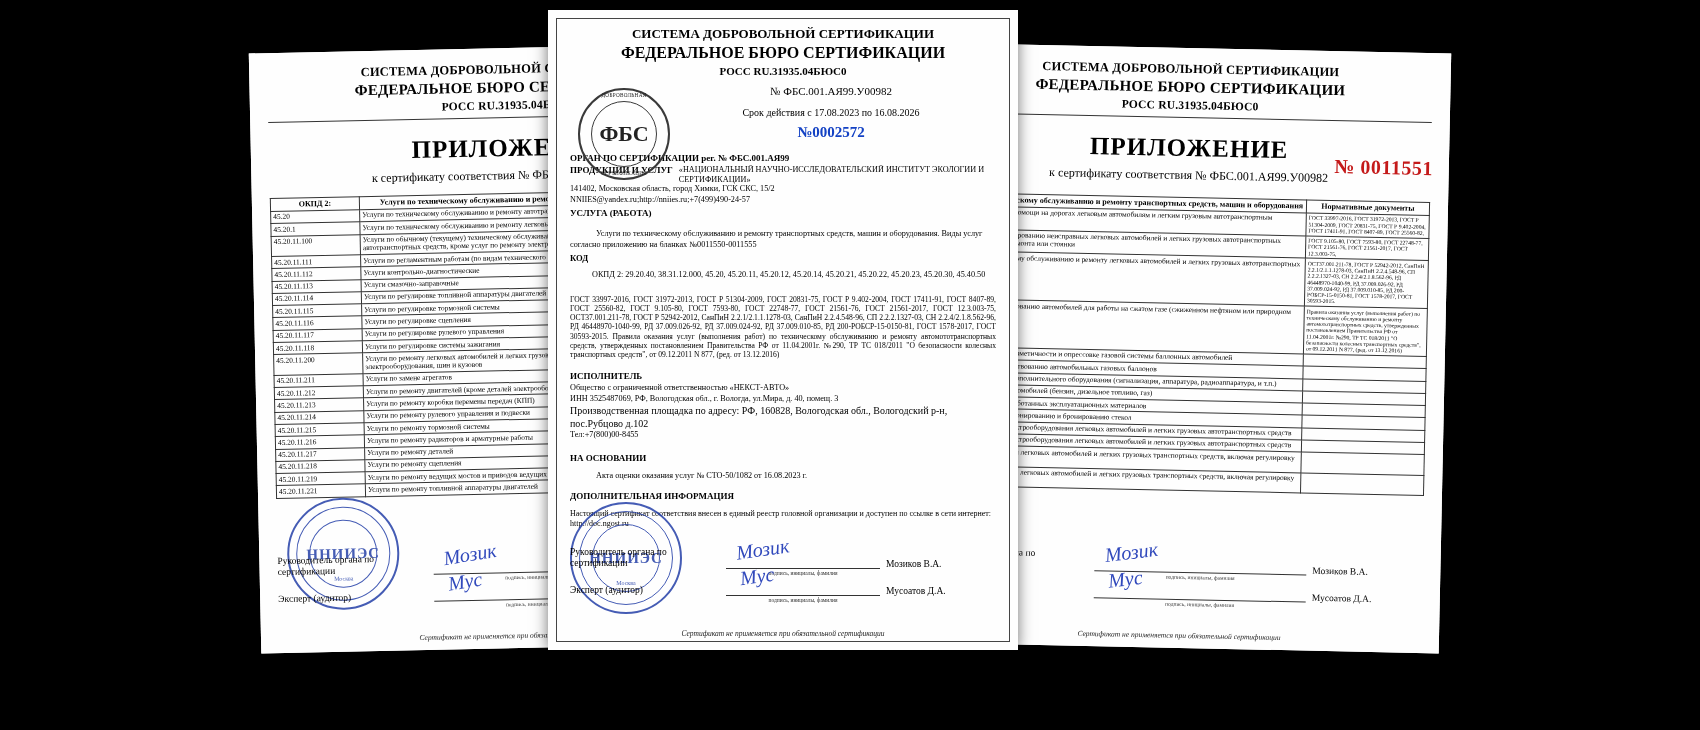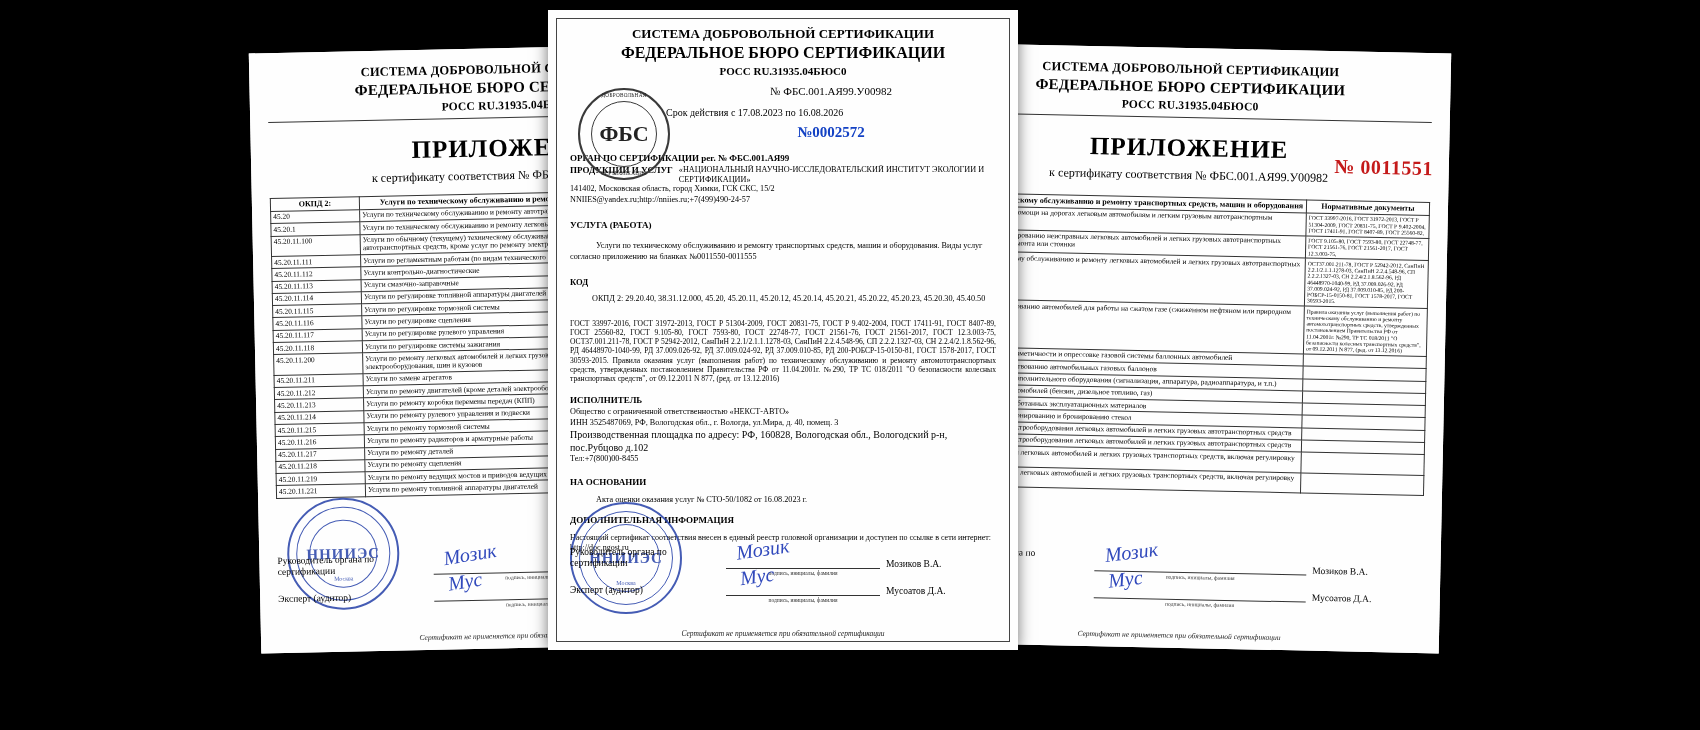--- a/index.html
+++ b/index.html
@@ -45,30 +45,30 @@
   .scribble{position:absolute;color:#1b36b5;font-family:"Liberation Serif",serif;font-style:italic;font-size:20px;transform:rotate(-8deg);opacity:.9;}
 
   
   .cert{width:470px;height:640px;}
   .cert .pad{position:absolute;left:22px;right:22px;top:16px;bottom:12px;}
   .c-h1{text-align:center;font-weight:bold;font-size:13px;}
   .c-h2{text-align:center;font-weight:bold;font-size:16px;margin-top:2px;}
   .c-h3{text-align:center;font-weight:bold;font-size:11px;margin-top:3px;}
   .c-title{text-align:center;font-weight:bold;font-size:25px;margin-top:12px;letter-spacing:.5px;}
   .c-num{text-align:center;font-size:11px;margin-top:8px;}
-  .c-valid{font-size:10px;margin-top:10px;}
+  .c-valid{text-align:center;font-size:10px;margin-top:10px;}
   .c-bluenum{text-align:center;color:#1442c4;font-weight:bold;font-size:15px;margin-top:6px;}
   .logo{position:absolute;left:8px;top:62px;width:92px;height:92px;}
   .logo .ring{position:absolute;inset:0;border-radius:50%;border:2px solid #3a3a3a;}
   .logo .ring2{position:absolute;inset:13px;border-radius:50%;border:1px solid #3a3a3a;}
   .logo .fbs{position:absolute;inset:0;display:flex;align-items:center;justify-content:center;font-weight:bold;font-size:22px;color:#222;}
   .logo .t-top{position:absolute;top:4px;left:0;right:0;text-align:center;font-size:5.2px;letter-spacing:.3px;color:#222;}
   .logo .t-bot{position:absolute;bottom:4px;left:0;right:0;text-align:center;font-size:5.2px;letter-spacing:.3px;color:#222;}
 
-  .sec{margin-top:14px;font-size:8.6px;line-height:1.3;}
+  .sec{margin-top:2px;font-size:8.6px;line-height:1.3;}
   .sec-head{font-weight:bold;font-size:9px;}
   .indent{text-indent:26px;}
   .small{font-size:7.6px;line-height:1.22;text-align:justify;}
   .kv{display:flex;gap:6px;}
   .kv .k{font-weight:bold;white-space:nowrap;}
 
   .cert .sig-row{bottom:40px;left:22px;right:22px;}
   .cert .footnote{bottom:12px;}
 </style>
 </head>

